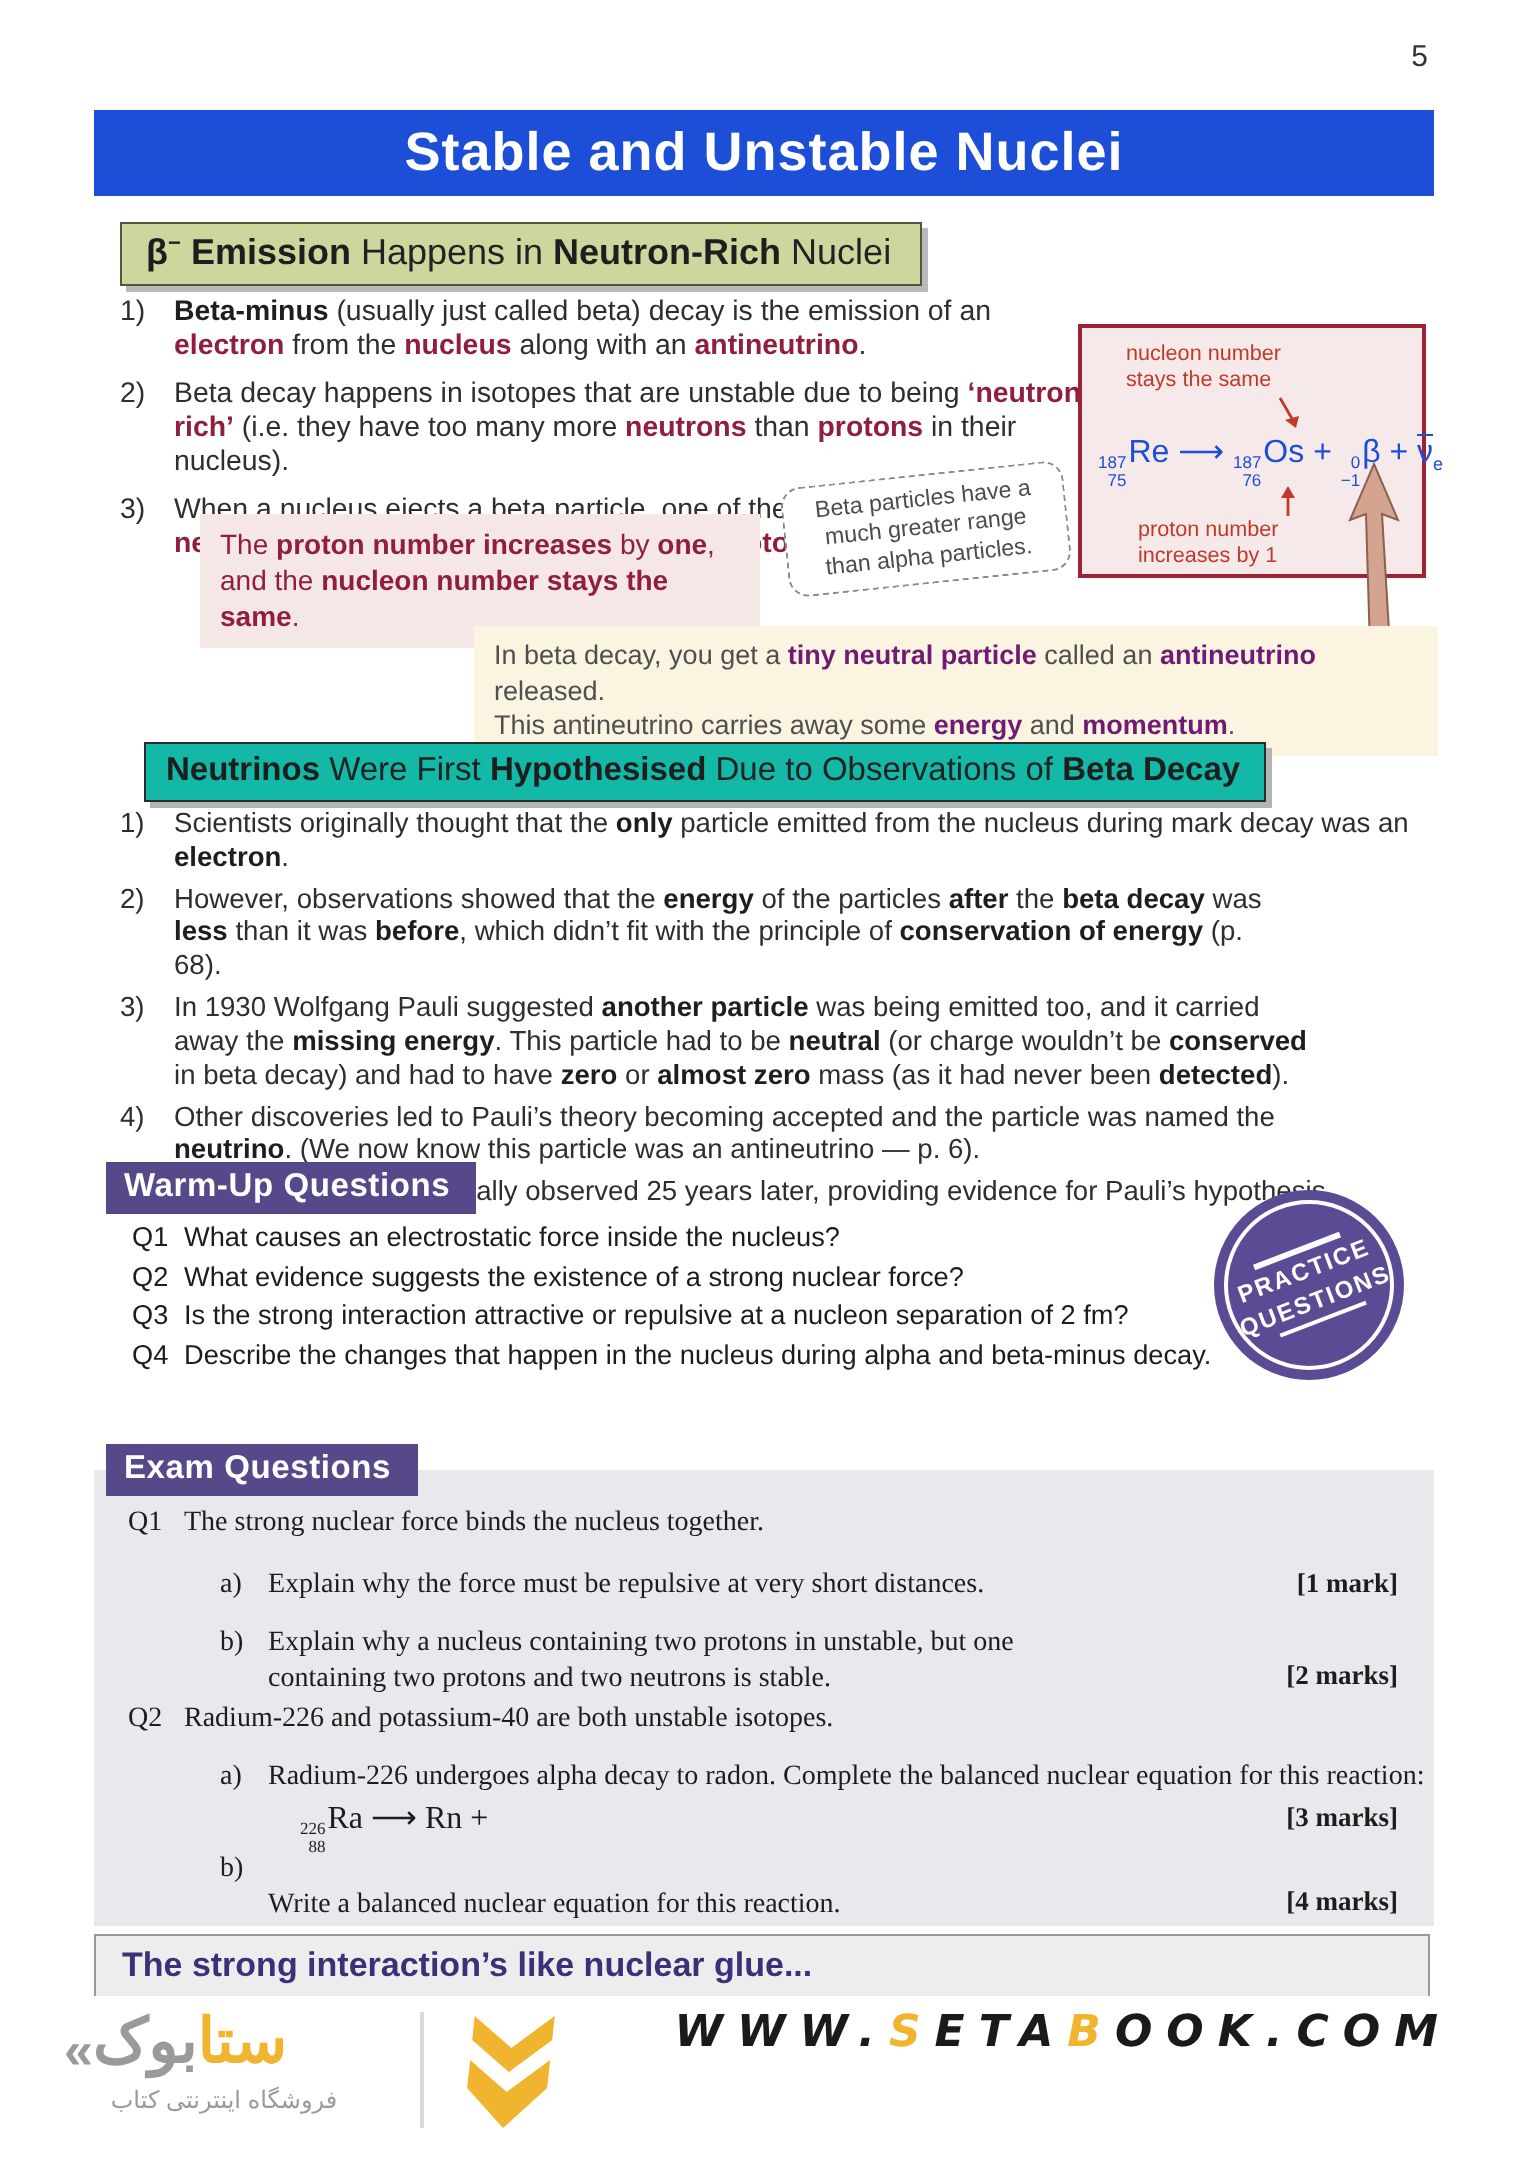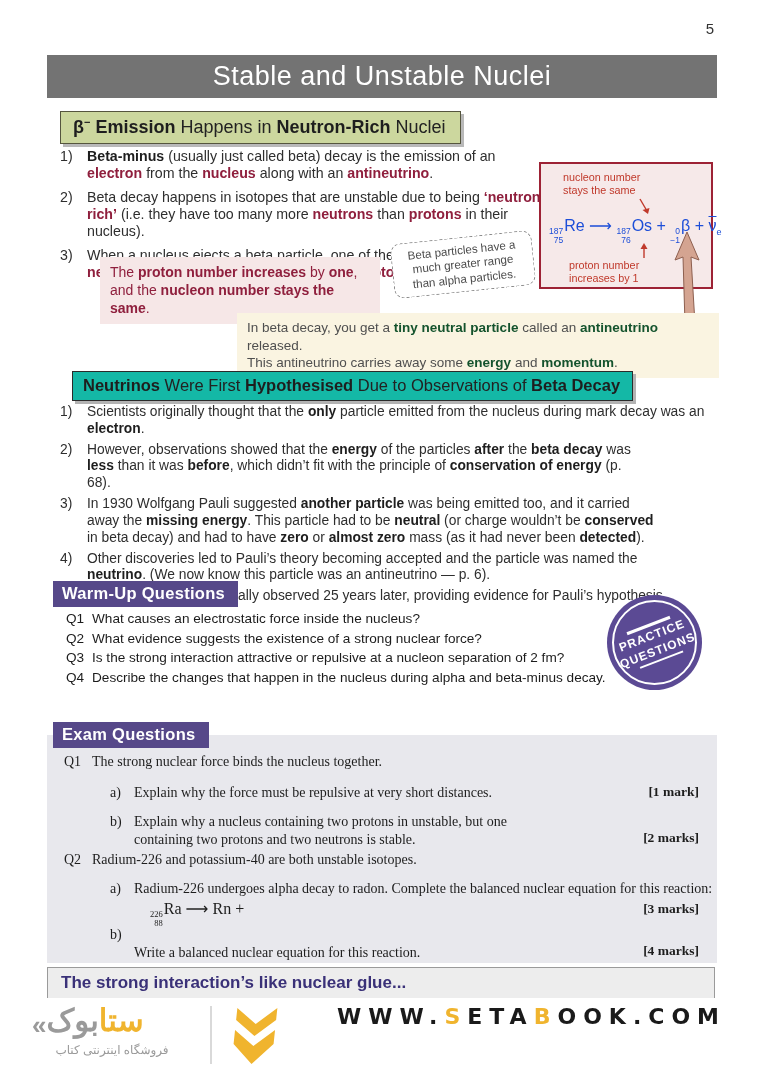--- a/index.html
+++ b/index.html
@@ -1,25 +1,25 @@
 <!DOCTYPE html>
 <html><head>
 <meta charset="utf-8">
 <style>
   * { margin:0; padding:0; box-sizing:border-box; }
   html,body { width:764px; height:1080px; }
   body { font-family:"Liberation Sans", sans-serif; background:#ffffff; position:relative; overflow:hidden; color:#2e2e2e; }
   .b { font-weight:bold; color:#1e1e1e; }
   .rd { font-weight:bold; color:#8f1f3d; }
-  .od { font-weight:bold; color:#14532d; }
+  .od { font-weight:bold; color:#701a75; }
 
   
   .page-num { position:absolute; top:20px; right:50px; font-size:15px; color:#333; }
   .title-banner { position:absolute; left:47px; top:55px; width:670px; height:43px;
-    background:#737373; color:#ffffff; font-size:27px; font-weight:normal;
+    background:#1d4ed8; color:#ffffff; font-size:27px; font-weight:bold;
     display:flex; align-items:center; justify-content:center; letter-spacing:0.5px; }
 
   
   .green-heading { position:absolute; left:60px; top:111px; padding:4px 14px 5px 12px;
     background:#ccd79e; border:1px solid #55553e; box-shadow:3px 3px 0 #b9b9b9;
     font-size:18px; color:#222; white-space:nowrap; }
   .green-heading sup { font-size:11px; font-weight:bold; }
 
   
   .cream-heading { position:absolute; left:72px; top:371px; padding:4px 12px 5px 10px;
@@ -101,21 +101,21 @@
   .brand-mark { color:#9a9a9a; font-size:26px; font-weight:bold; margin-top:6px; }
   .brand-main { direction:rtl; font-size:31px; font-weight:bold; line-height:1.1; }
   .brand-y { color:#f0b42e; }
   .brand-g { color:#9a9a9a; }
   .brand-sub { direction:rtl; color:#9a9a9a; font-size:12px; margin-top:2px; text-align:center; width:160px; }
   .brand-bar { position:absolute; left:210px; top:8px; width:2px; height:58px; background:#d9d9d9; }
   .chevron-wrap { position:absolute; left:222px; top:4px; }
   .footer-right { position:absolute; right:38px; top:6px; text-align:right; }
   .persian-title { direction:rtl; font-size:17px; color:#111; margin-bottom:8px; }
   .site-url { font-family:"DejaVu Sans", sans-serif; font-weight:bold; font-size:22px;
-    letter-spacing:7px; color:#1a1a1a; white-space:nowrap; }
+    letter-spacing:7px; color:#1a1a1a; white-space:nowrap;font-style:italic; }
   .site-url .yl { color:#f0b42e; }
 
   .tan-arrow { position:absolute; left:668px; top:230px; }
   .red-arrow-down { position:absolute; left:96px; top:34px; }
   .red-arrow-up { position:absolute; left:98px; top:79px; }
 </style>
 </head>
 <body>
 
 <div class="page-num">5</div>

